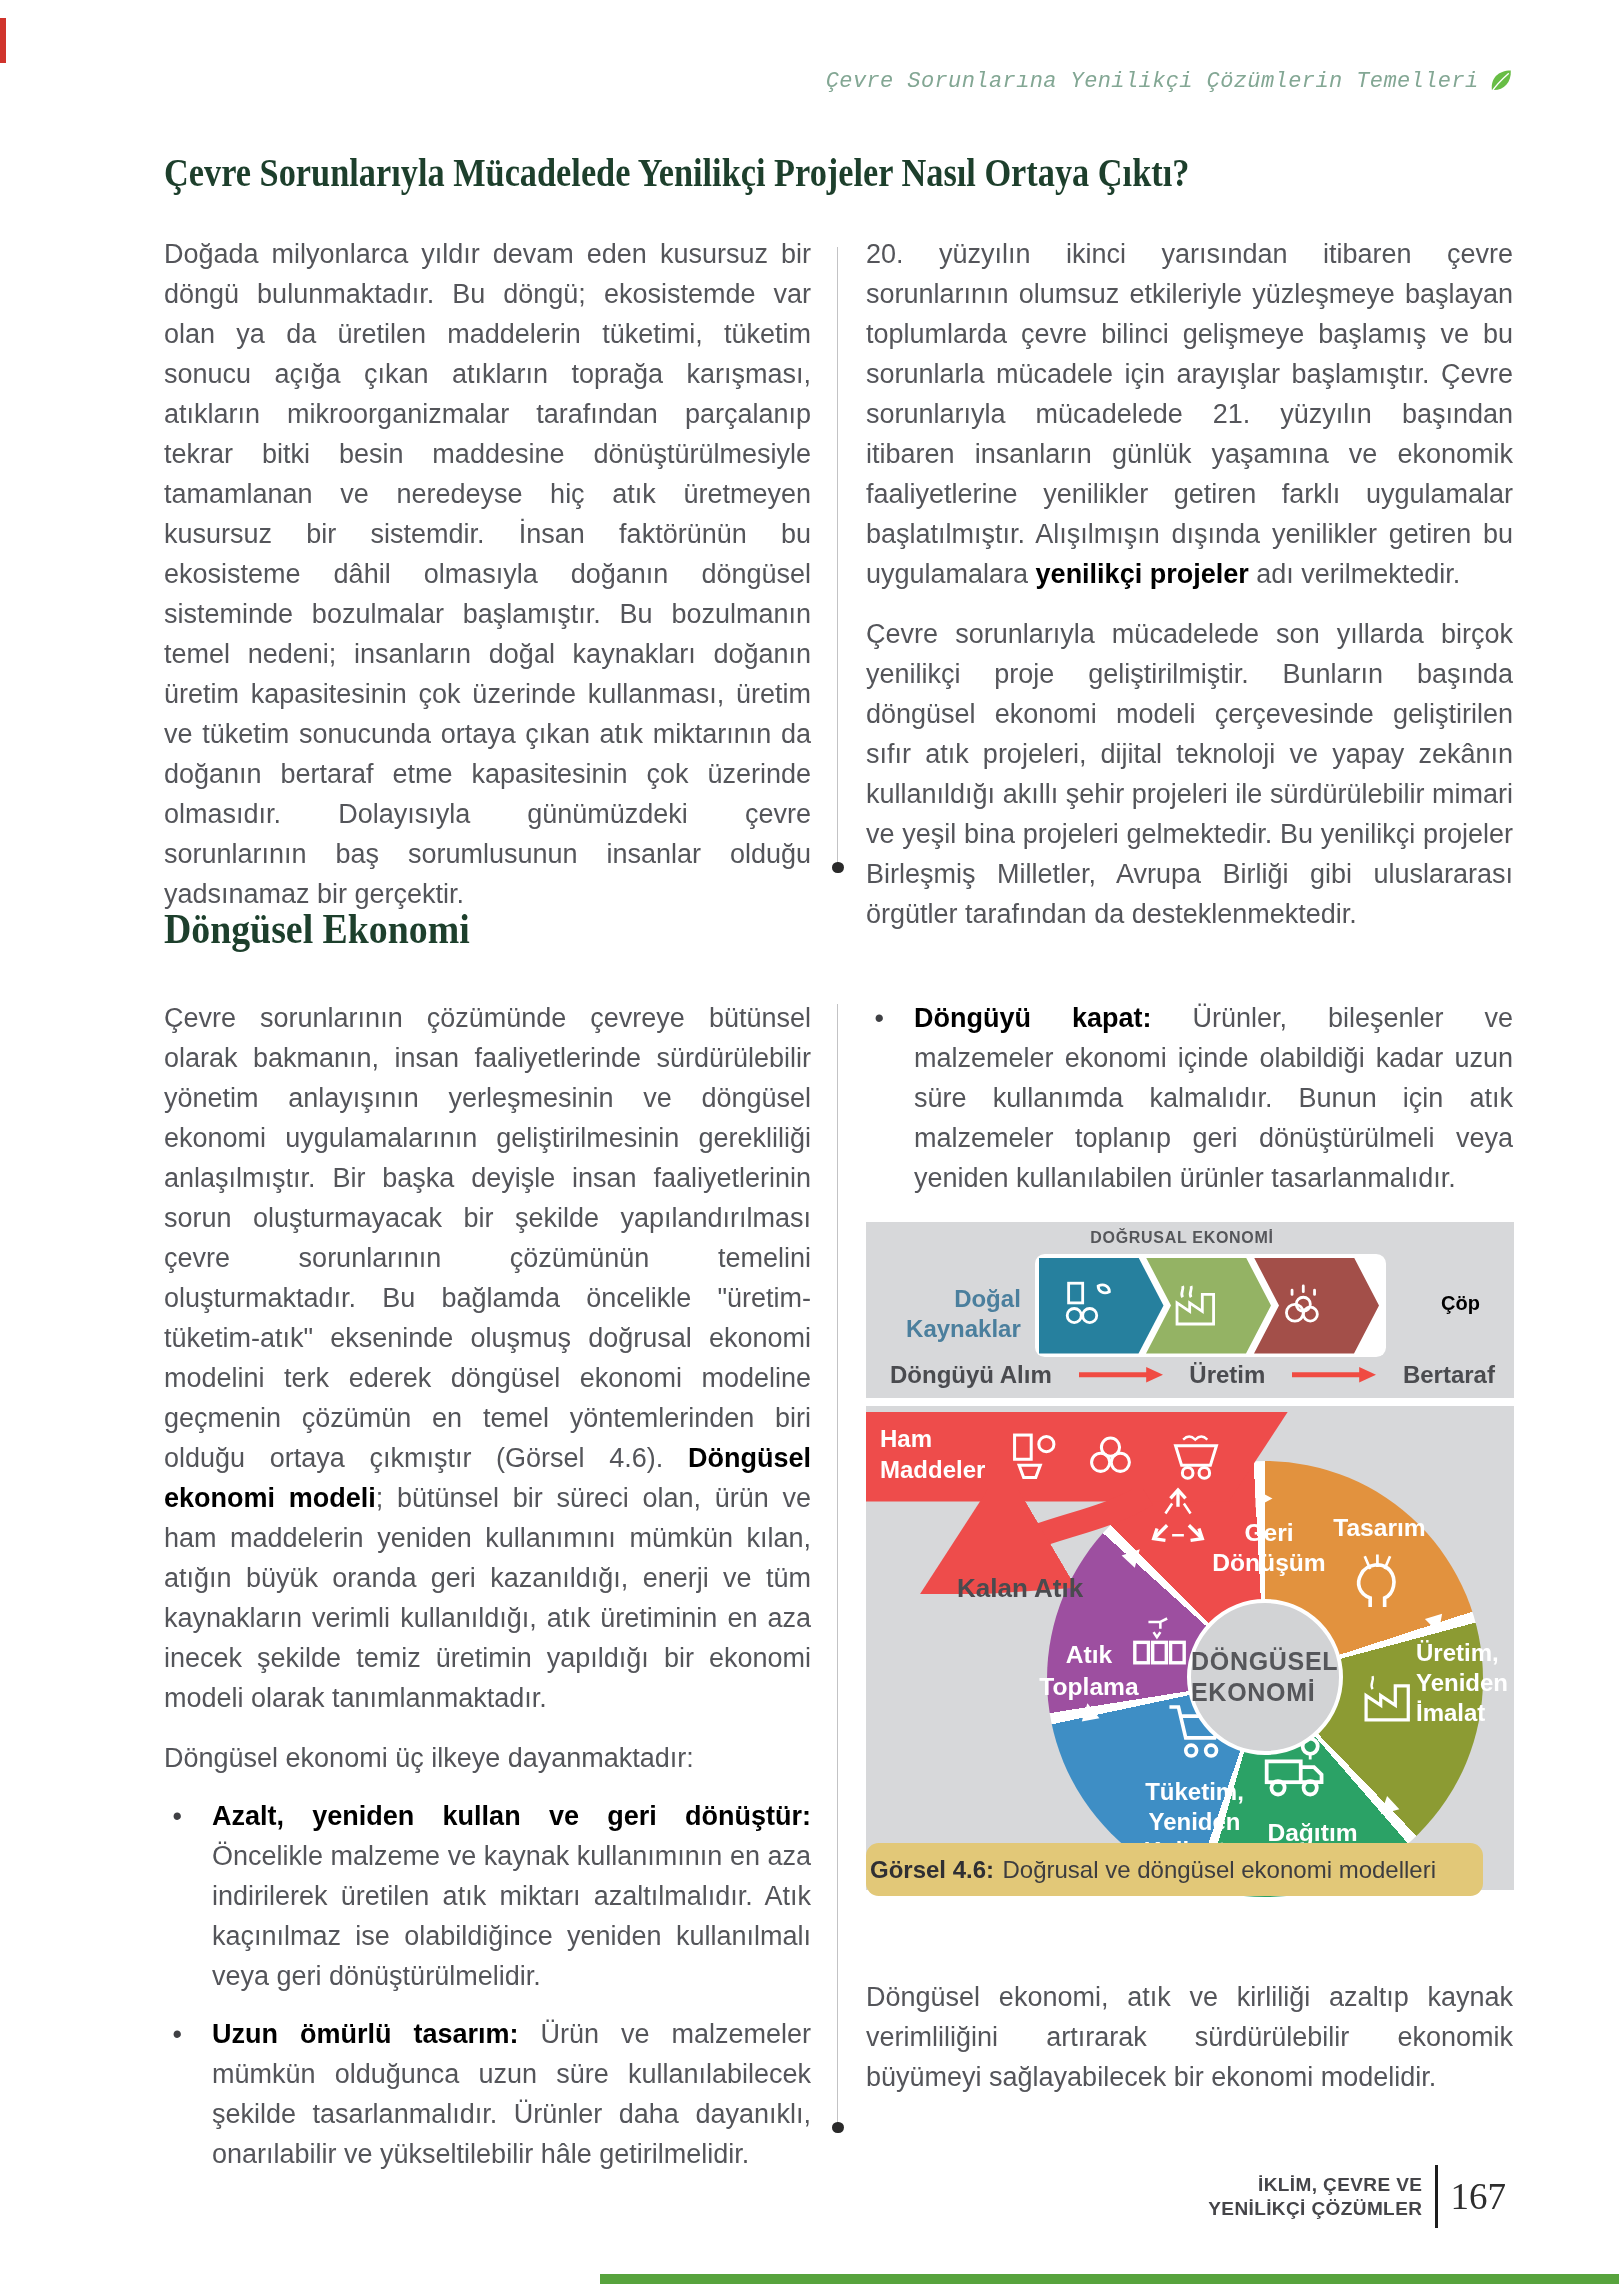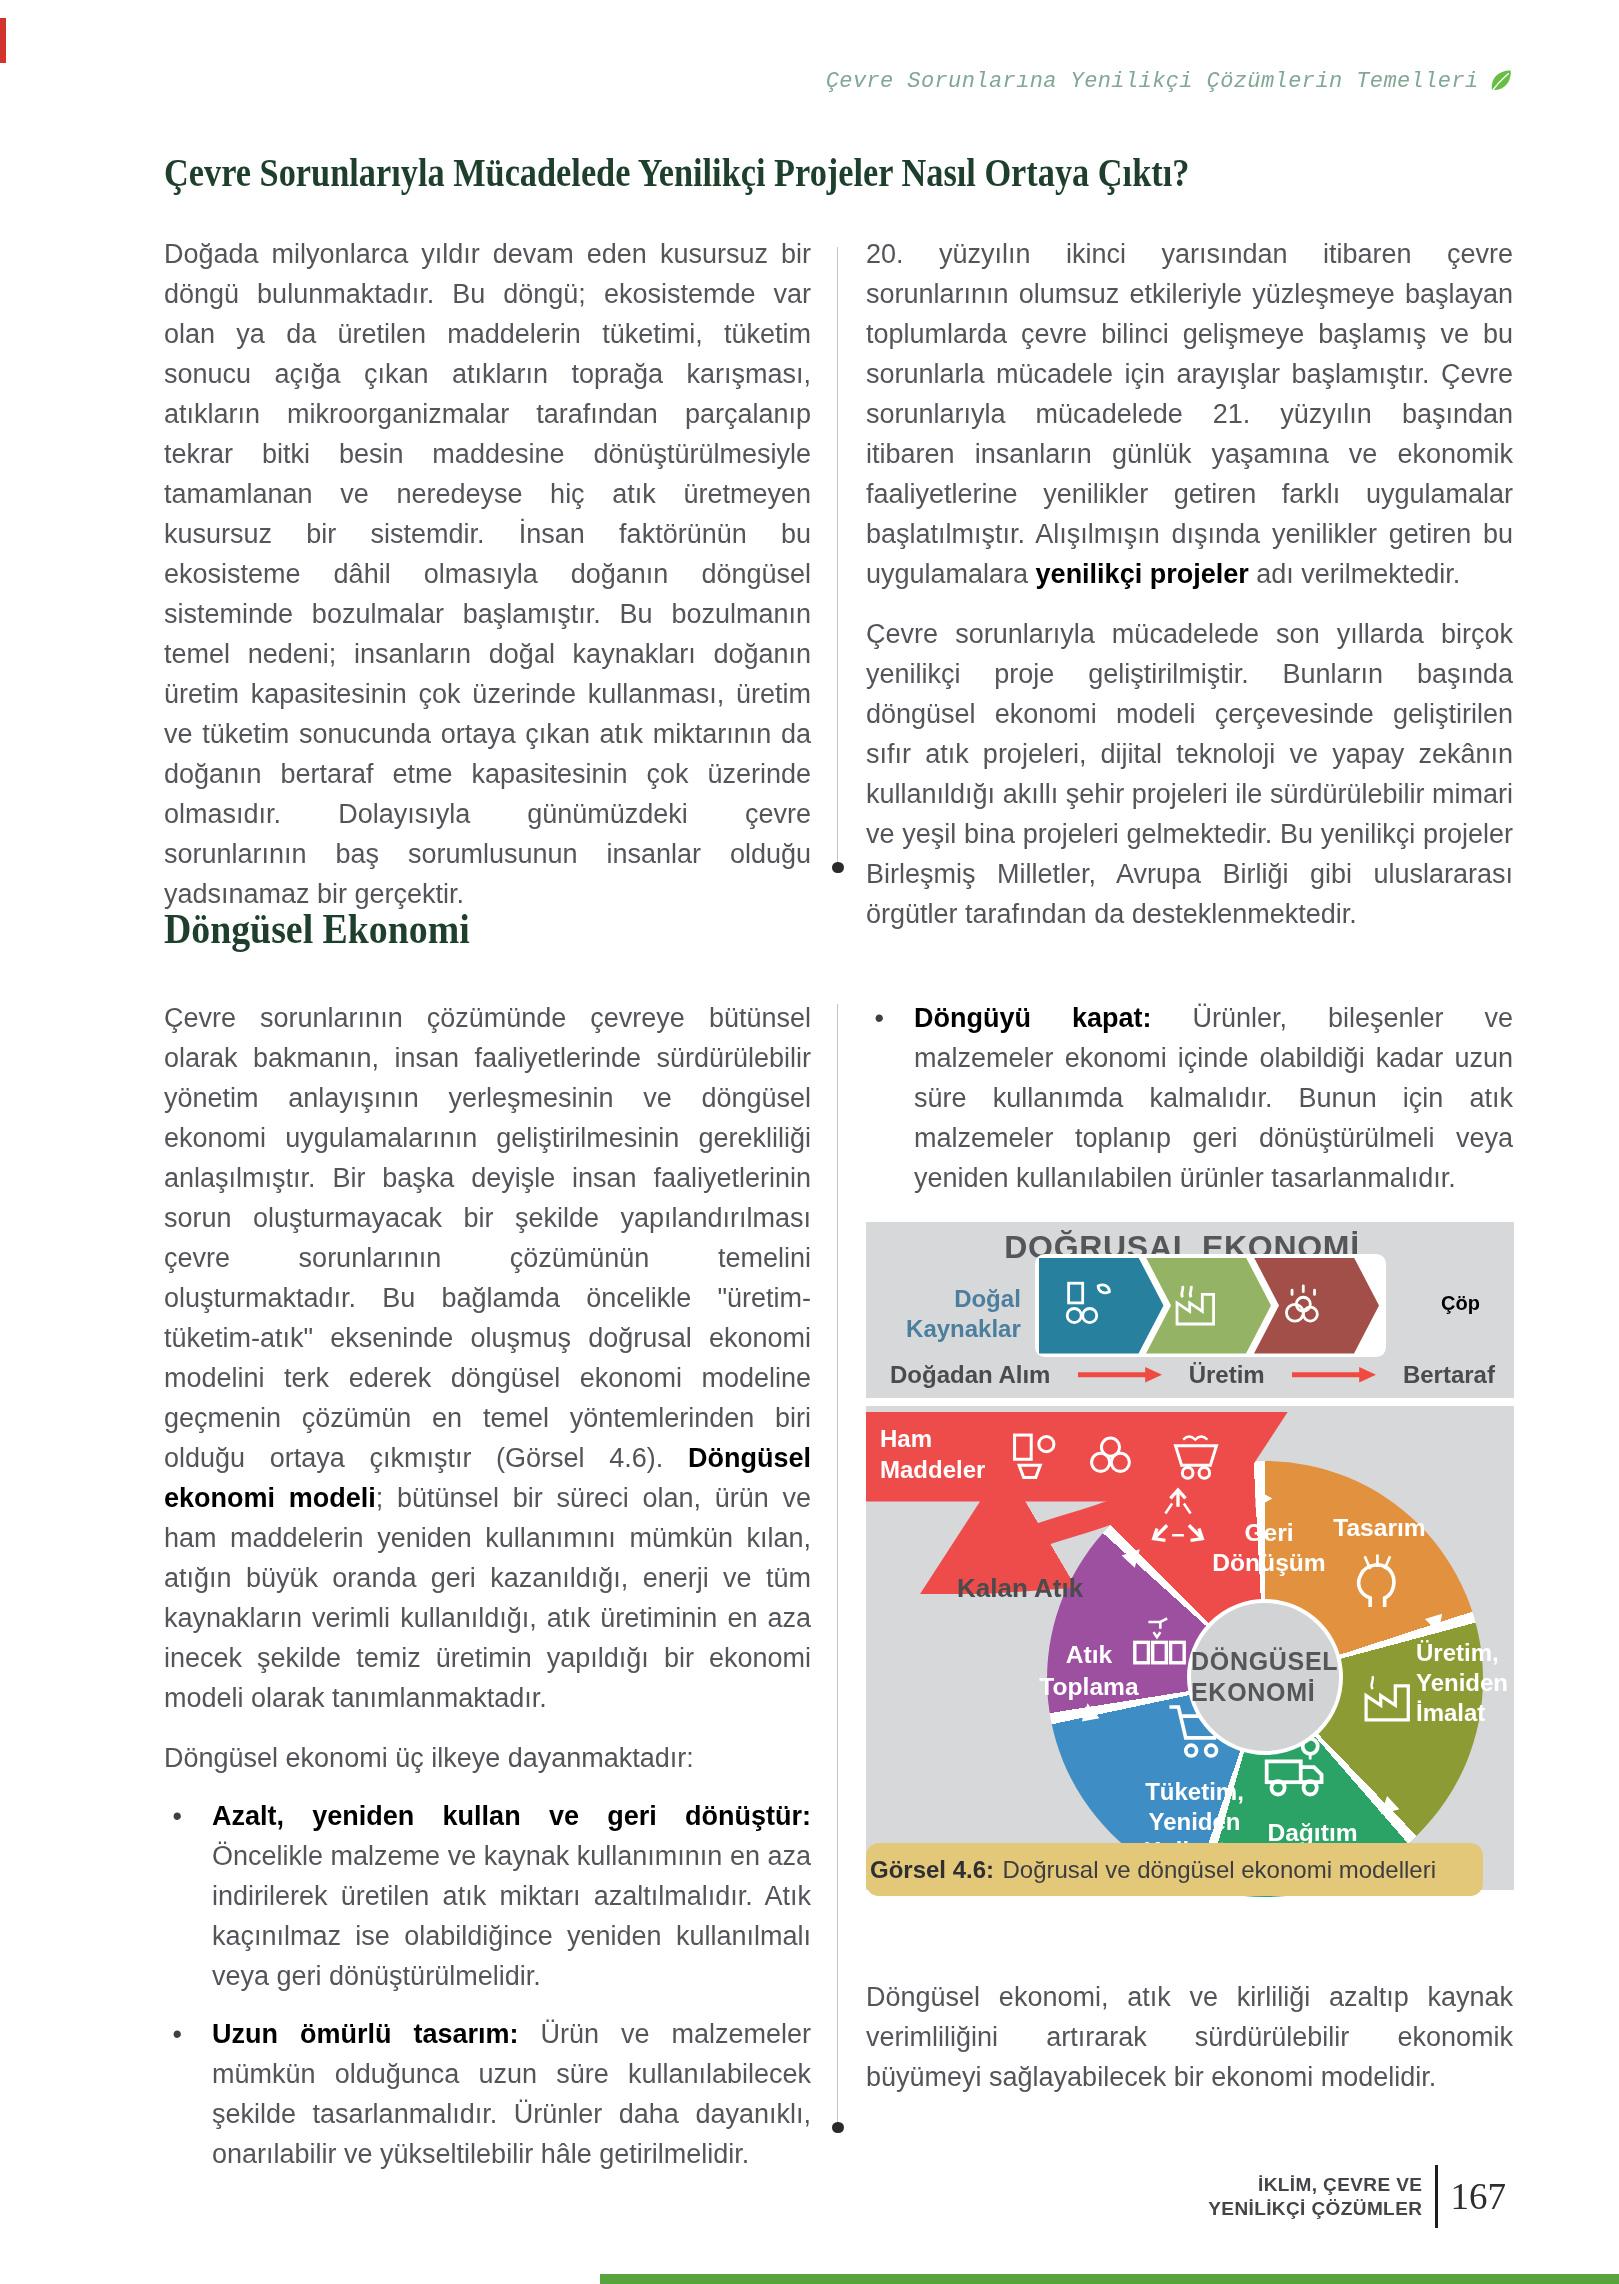--- a/index.html
+++ b/index.html
@@ -38,21 +38,21 @@
   .div2 { left:837px; top:1004px; height:1119px; }
   .divider .dot { position:absolute; left:-5.6px; bottom:-9.8px; width:11.2px; height:11.2px; border-radius:50%; background:#2a2a2a; }
 
   .bullet { position:relative; padding-left:48px; margin-top:18.3px; }
   .bullet .bdot { position:absolute; left:8.4px; top:0; font-size:27px; color:#3f4044; }
 
   
   .panel { position:absolute; background:#d7d8da; }
   .panel1 { left:866px; top:1222px; width:648px; height:176px; }
   .panel1 .ptitle { position:absolute; top:7px; left:0; right:16px; text-align:center;
-                    font-size:32px; font-weight:bold; color:#55565a; letter-spacing:0.7px; }
+                    font-size:16px; font-weight:bold; color:#55565a; letter-spacing:0.7px; }
   .chev-group { position:absolute; left:169px; top:32px; width:351px; height:103px; background:#fff; border-radius:9.8px; }
   .chev { position:absolute; top:3.5px; width:125px; height:96px; }
   .chev svg { position:absolute; left:24px; top:21px; }
   .chev1 { left:3.5px;   background:#26809e; clip-path:polygon(0 0,80% 0,100% 50%,80% 100%,0 100%); }
   .chev2 { left:111px; background:#94b364; clip-path:polygon(0 0,80% 0,100% 50%,80% 100%,0 100%,20% 50%); }
   .chev3 { left:219px; background:#a34f49; clip-path:polygon(0 0,80% 0,100% 50%,80% 100%,0 100%,20% 50%); }
   .lbl-dogal { position:absolute; left:9.8px; top:62px; width:145px; text-align:right;
                color:#4b7f9d; font-weight:bold; font-size:24px; line-height:29.5px; }
   .lbl-cop { position:absolute; right:34px; top:70px; color:#000000; font-weight:bold; font-size:20px; }
   .steps-row { position:absolute; left:24px; top:139px; width:605px; display:flex; align-items:center;
@@ -173,21 +173,21 @@
         <svg width="52" height="52" viewBox="0 0 74 74" fill="none" stroke="#fff" stroke-width="4">
           <circle cx="24" cy="48" r="12"></circle>
             <circle cx="46" cy="50" r="10"></circle>
             <circle cx="36" cy="36" r="10"></circle>
           <path d="M20 16 v6 M36 10 v8 M52 16 v6" stroke-linecap="round"></path>
         </svg>
       </div>
     </div>
     <div class="lbl-cop">Çöp</div>
     <div class="steps-row">
-      <span>Doğadan Alım</span>
+      <span>Döngüyü Alım</span>
       <svg width="84" height="15.5" viewBox="0 0 120 22">
         <line x1="0" y1="11" x2="98" y2="11" stroke="#f04b42" stroke-width="7"></line>
           <polygon points="96,0 120,11 96,22" fill="#f04b42"></polygon>
       </svg>
       <span>Üretim</span>
       <svg width="84" height="15.5" viewBox="0 0 120 22">
         <line x1="0" y1="11" x2="98" y2="11" stroke="#f04b42" stroke-width="7"></line>
           <polygon points="96,0 120,11 96,22" fill="#f04b42"></polygon>
       </svg>
       <span>Bertaraf</span>

